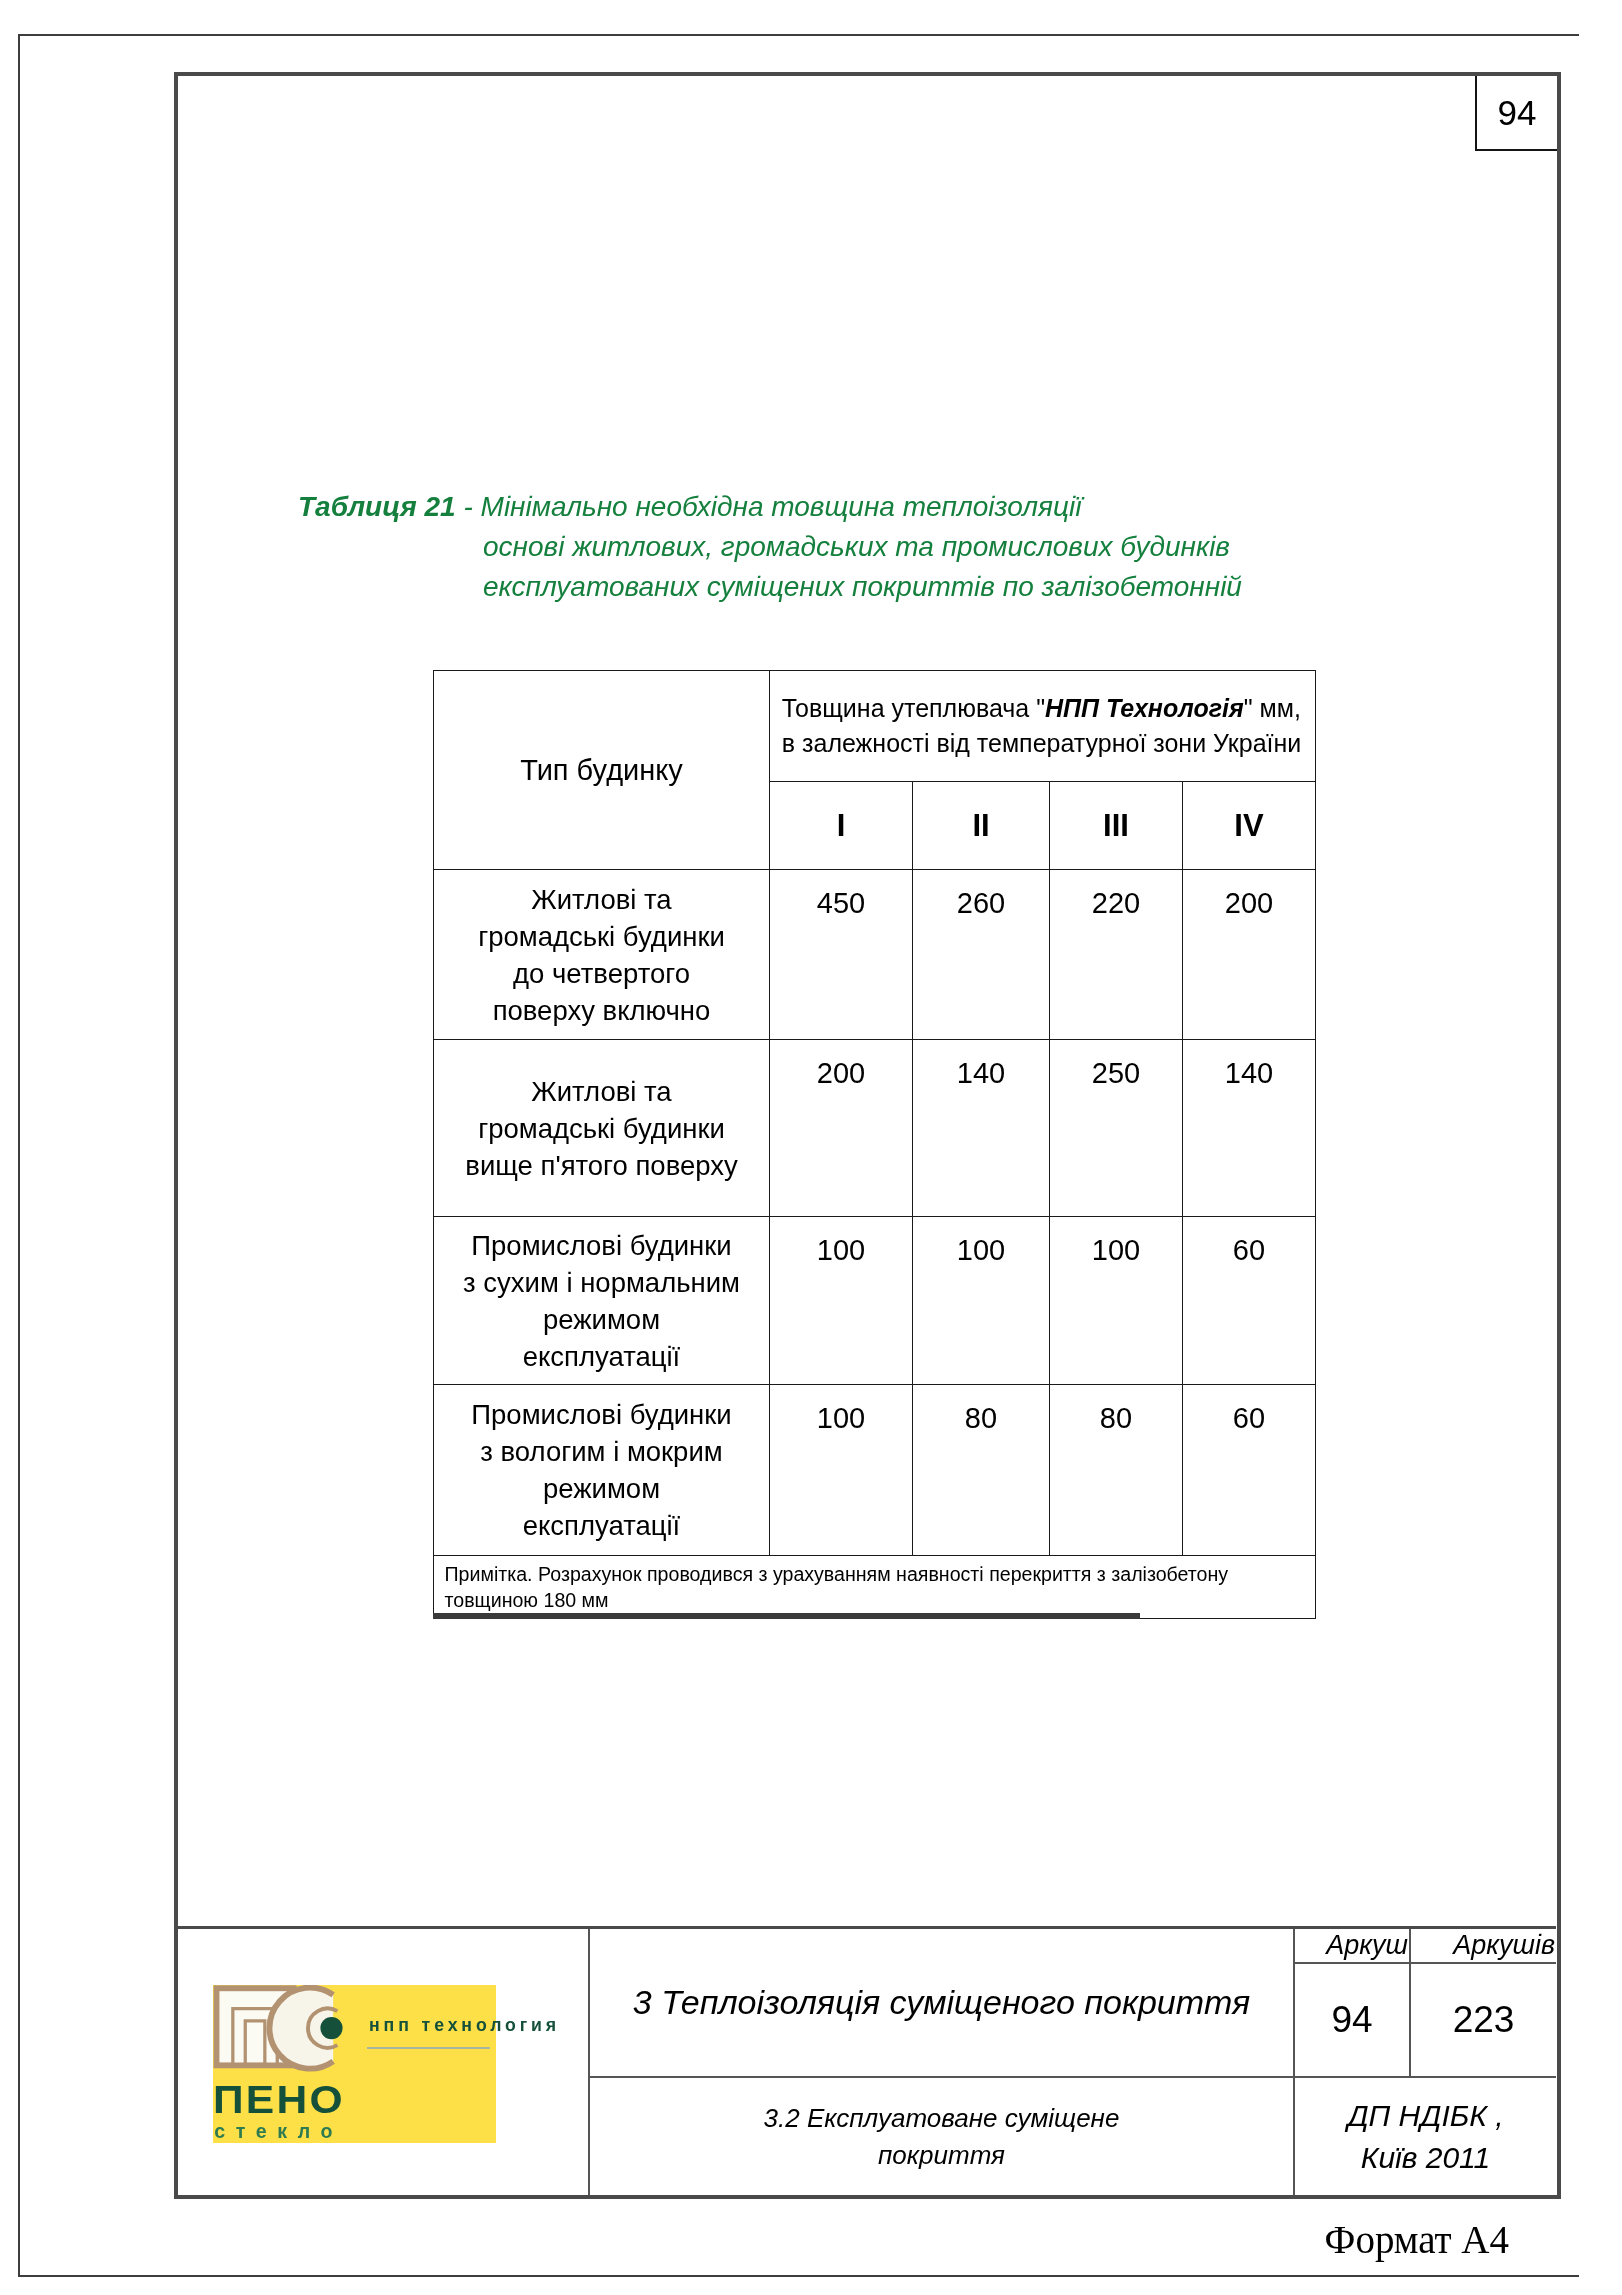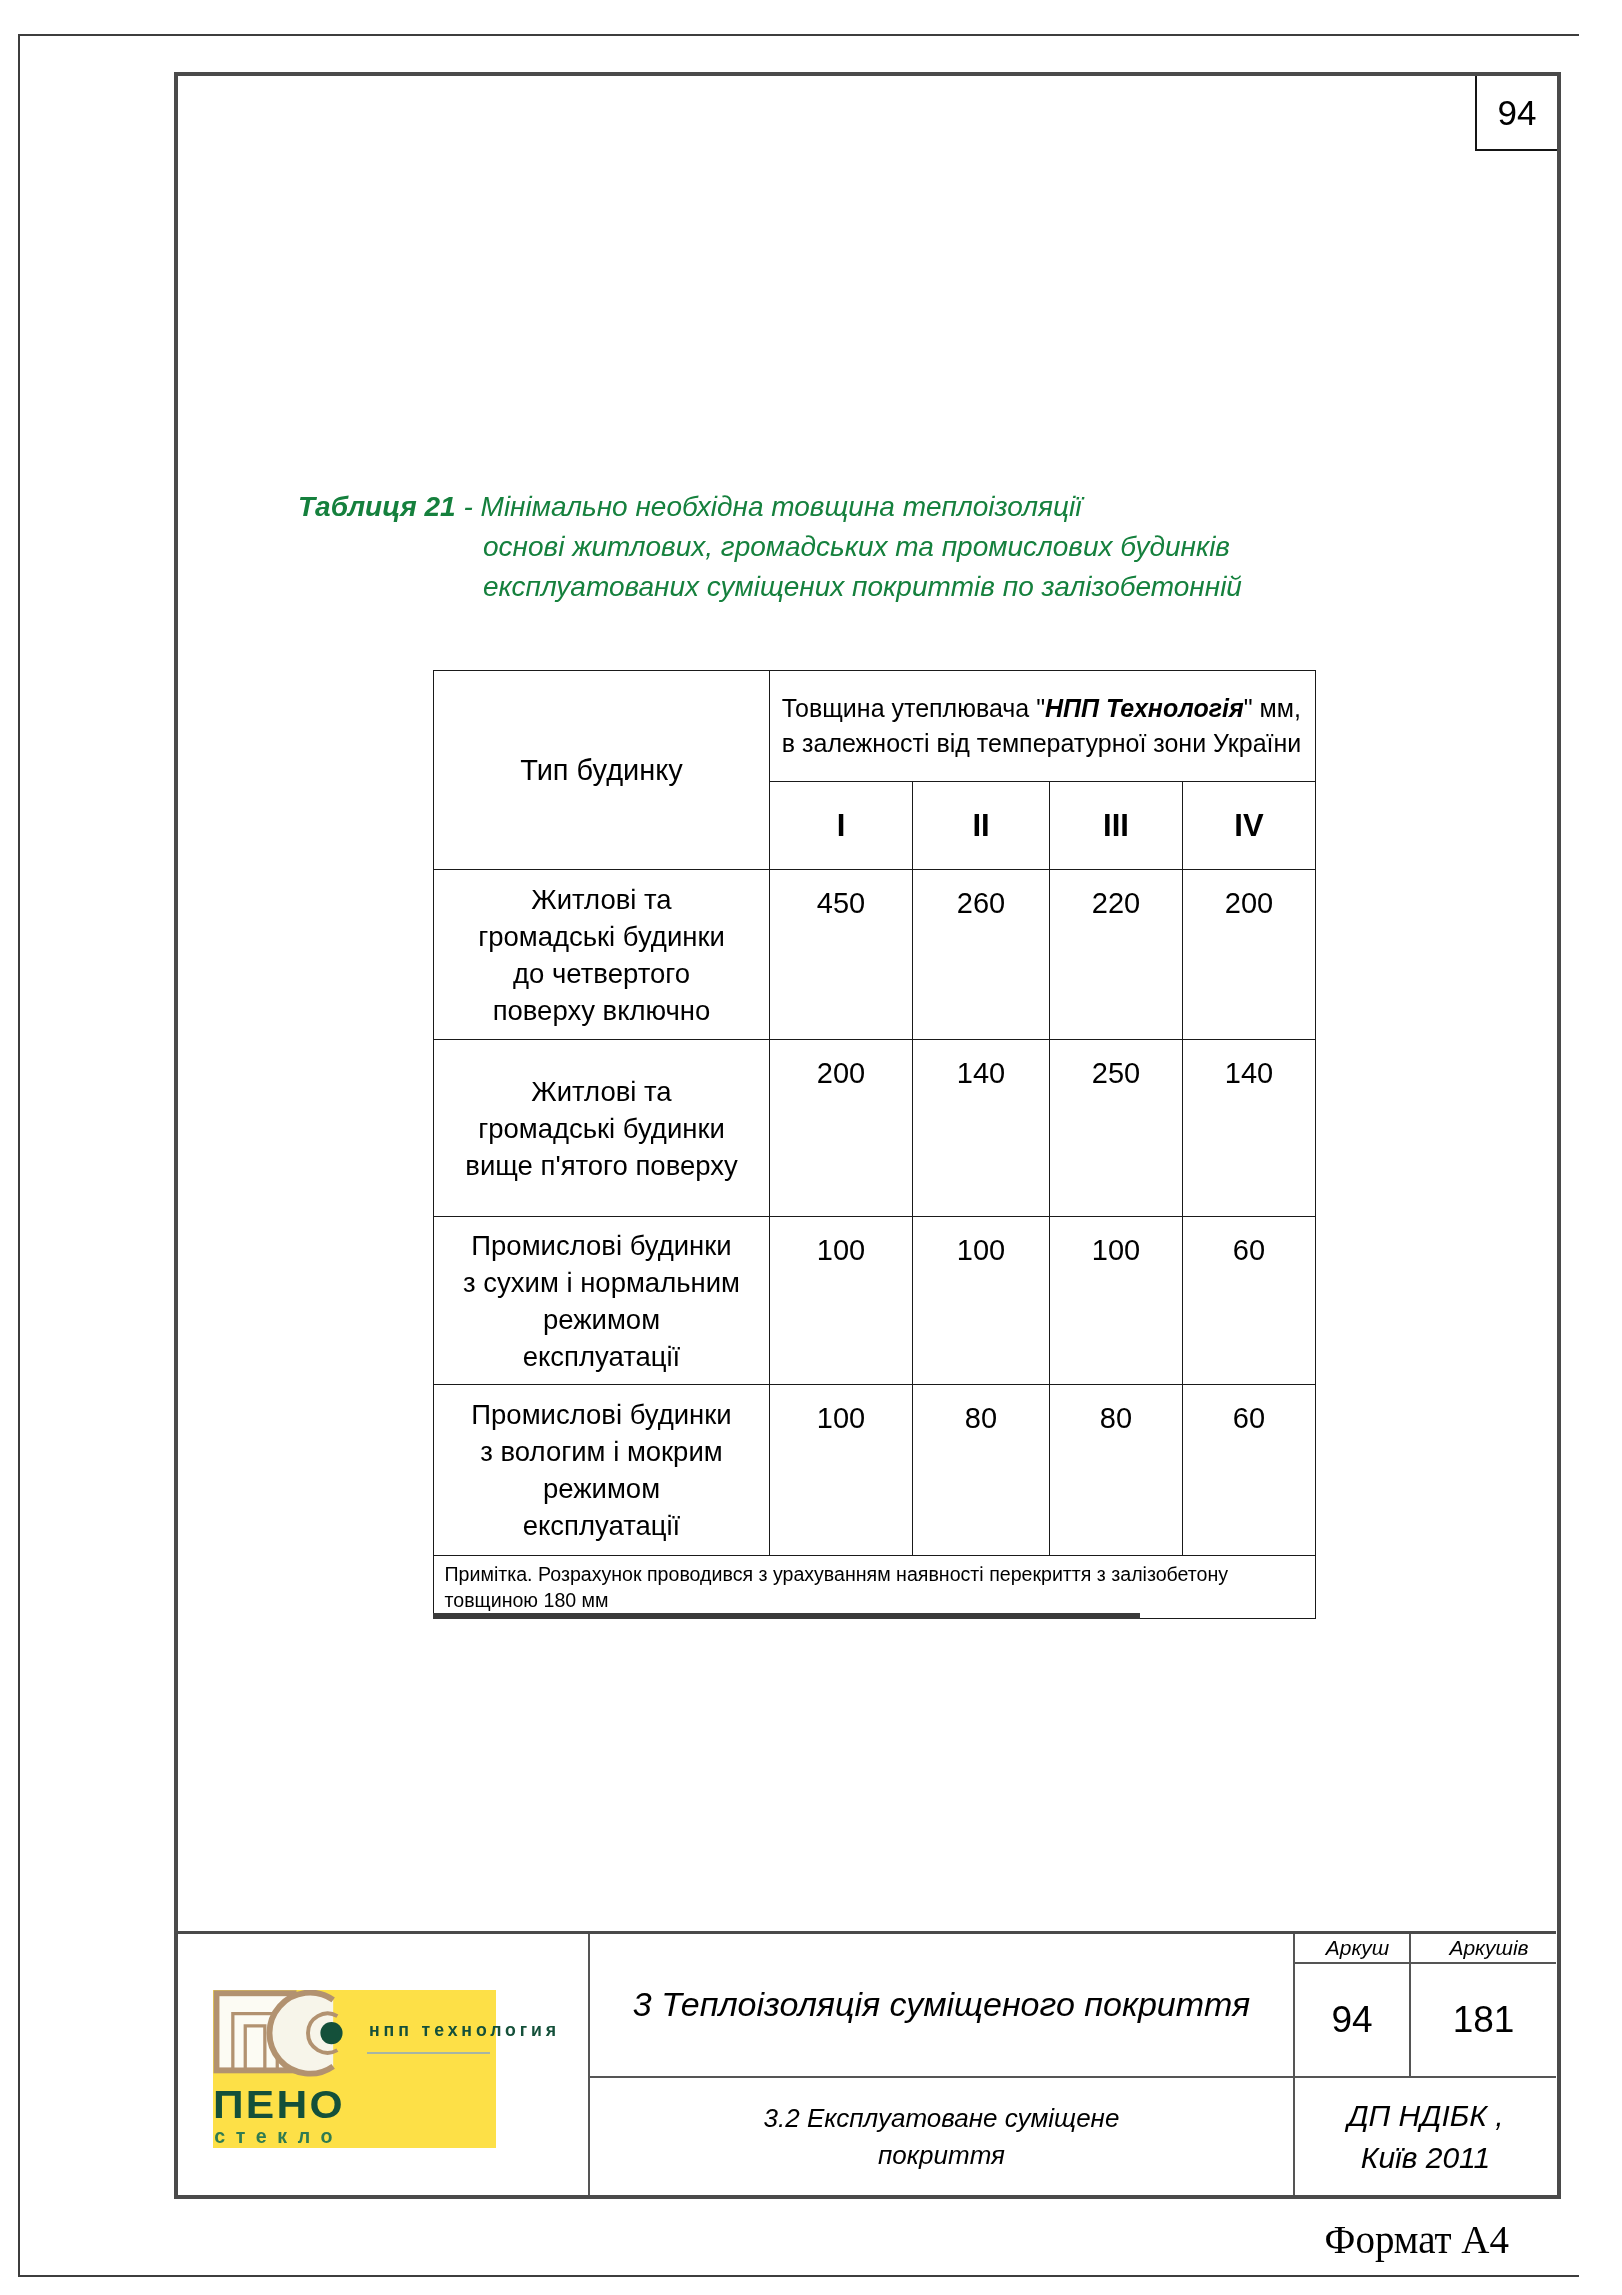--- a/index.html
+++ b/index.html
@@ -51,21 +51,21 @@
     position:absolute; left:0; bottom:0; width:1378px;
     border-collapse:collapse; table-layout:fixed;
     border-top:3.9px solid #4a4a4a;
   }
   .footer td { border:2.6px solid #555; box-sizing:border-box; }
   .footer tr:first-child td { border-top:none; }
   .footer tr:last-child td { border-bottom:none; }
   .footer td:last-child { border-right:none; }
   .logo-cell { border-left:none !important; border-top:none !important; border-bottom:none !important; vertical-align:top; }
   .section-cell { font-style:italic; font-size:34px; text-align:center; vertical-align:middle; }
-  .small-hdr { font-style:italic; font-size:21px; text-align:center; vertical-align:middle;padding-left:12px; }
+  .small-hdr { font-style:italic; font-size:27px; text-align:right; vertical-align:middle;padding-left:12px; }
   .sheet-num { font-size:37px; text-align:center; vertical-align:middle; }
   .sub-cell { font-style:italic; font-size:26px; line-height:37px; text-align:center; vertical-align:middle; white-space:pre-line; }
   .org-cell { font-style:italic; font-size:30px; line-height:42px; text-align:center; vertical-align:middle; white-space:pre-line; }
 
   
   .logo { position:relative; width:283px; height:158px; background:#fde047; margin:55px 0 0 34px; }
   .logo-npp { position:absolute; left:156px; top:30px; font-size:17.7px; font-weight:bold; letter-spacing:3.9px; color:#14503a; white-space:nowrap; }
   .logo-underline { position:absolute; left:154px; top:62px; width:123px; height:2px; background:#a6b5a4; }
   .logo-peno { position:absolute; left:0; top:94px; font-size:38px; font-weight:800; letter-spacing:2px; color:#14503a; transform:scaleX(1.12); transform-origin:left center; }
   .logo-steklo { position:absolute; left:1.3px; top:135px; font-size:19.6px; font-weight:bold; letter-spacing:10.5px; color:#2f7b51; }
@@ -186,21 +186,21 @@
             <div class="logo-peno">ПЕНО</div>
             <div class="logo-steklo">стекло</div>
           </div>
         </td>
         <td rowspan="2" class="section-cell">3 Теплоізоляція суміщеного покриття</td>
         <td class="small-hdr">Аркуш</td>
         <td class="small-hdr">Аркушів</td>
       </tr>
       <tr style="height:114px">
         <td class="sheet-num">94</td>
-        <td class="sheet-num">181</td>
+        <td class="sheet-num">223</td>
       </tr>
       <tr style="height:118px">
         <td class="sub-cell">3.2 Експлуатоване суміщене
 покриття</td>
         <td colspan="2" class="org-cell">ДП НДІБК ,
 Київ 2011</td>
       </tr>
     </tbody>
       </table>
 

